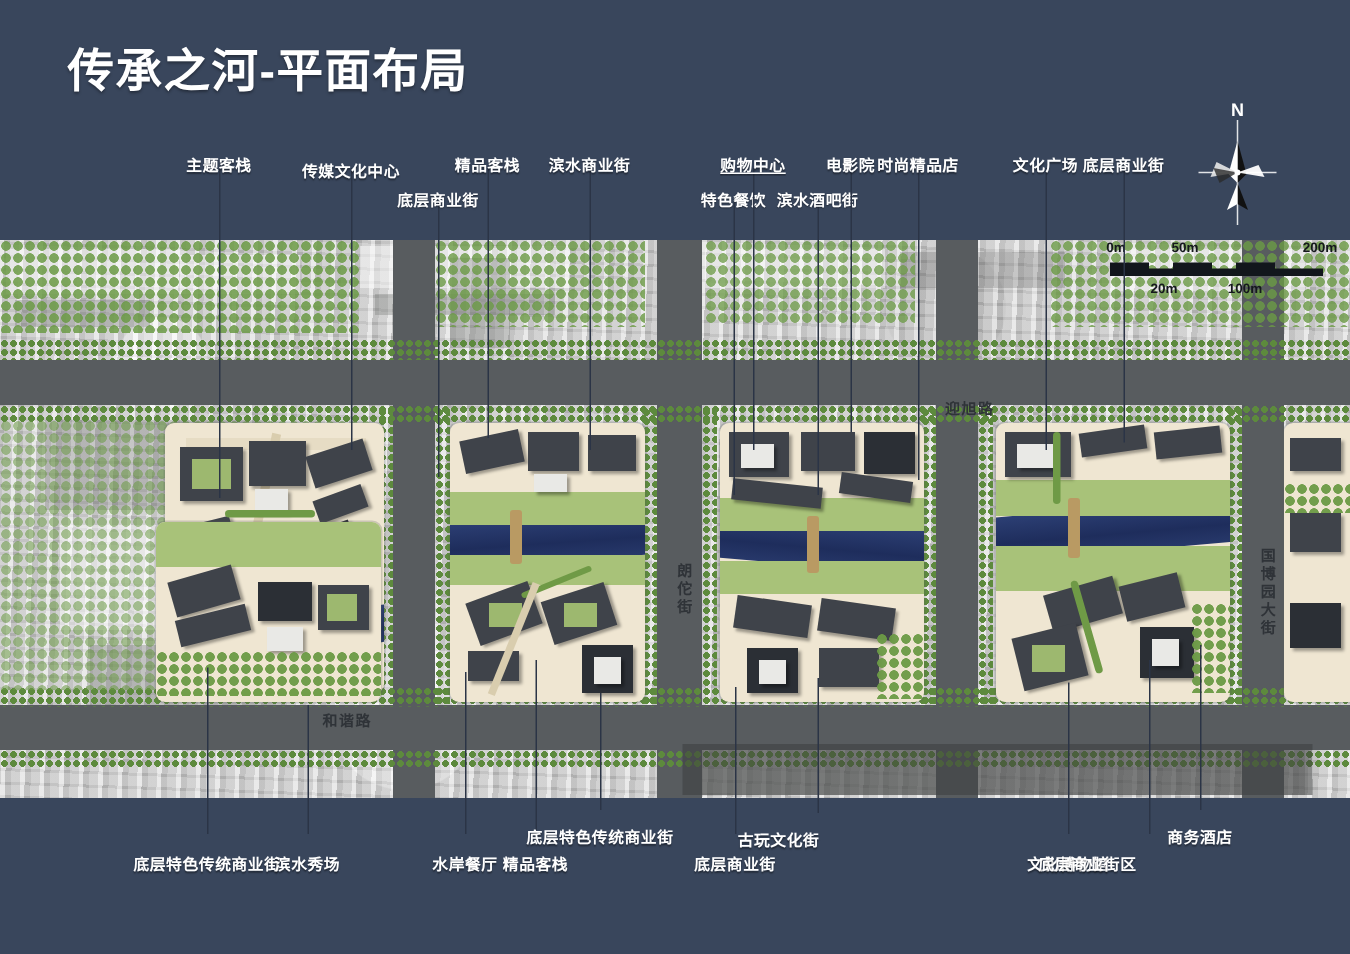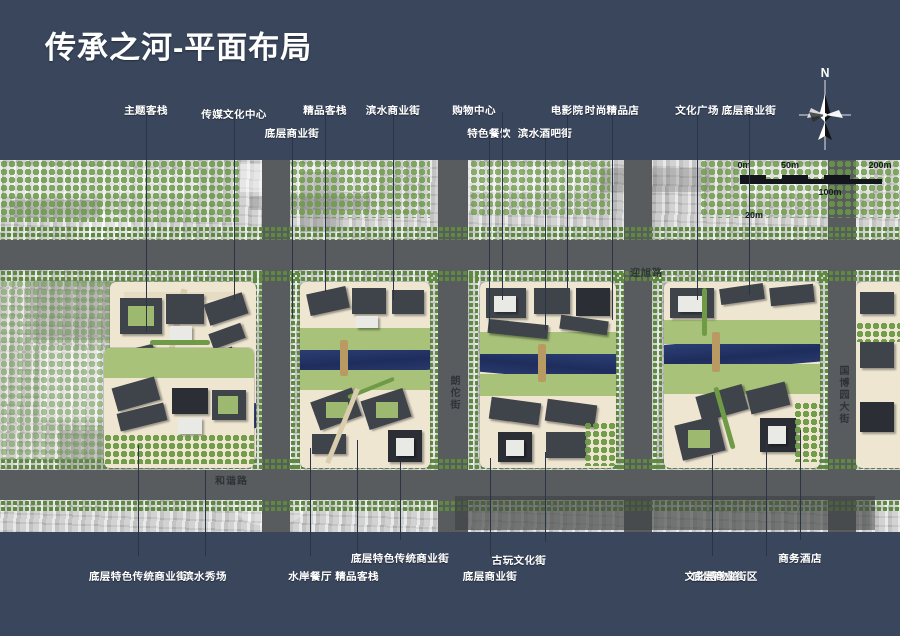--- a/index.html
+++ b/index.html
@@ -320,21 +320,21 @@
       <polygon points="32,49 46,44 50,52" fill="#ffffff" opacity=".95"></polygon>
       <polygon points="32,49 20,56 16,46" fill="#2a2a2a" opacity=".8"></polygon>
       <circle cx="32" cy="49" r="2" fill="#ffffff"></circle>
     </svg>
   </div>
 
   <div class="scale">
     <div class="tick-top" style="left:12px;">0m</div>
     <div class="tick-top" style="left:58px;">50m</div>
     <div class="tick-top" style="left:148px;">200m</div>
-    <div class="tick-bot" style="left:22px;margin-top:23px;">20m</div>
+    <div class="tick-bot" style="left:44px;">20m</div>
     <div class="tick-bot" style="left:98px;">100m</div>
     <div class="bar"></div>
     <div class="seg" style="left:8px;width:26px;"></div>
     <div class="seg" style="left:50px;width:26px;"></div>
     <div class="seg" style="left:92px;width:26px;"></div>
   </div>
 
   <div id="anno-top">
       <div class="leader" style="left: 146px; top: 112px; height: 220px;"></div>
       <div class="anno" style="left: 146px; top: 102px;">主题客栈</div>
@@ -342,21 +342,21 @@
       <div class="anno" style="left: 234px; top: 106px;">传媒文化中心</div>
       <div class="leader" style="left: 292px; top: 135px; height: 183px;"></div>
       <div class="anno" style="left: 292px; top: 125px;">底层商业街</div>
       <div class="leader" style="left: 325px; top: 112px; height: 180px;"></div>
       <div class="anno" style="left: 325px; top: 102px;">精品客栈</div>
       <div class="leader" style="left: 393px; top: 112px; height: 188px;"></div>
       <div class="anno" style="left: 393px; top: 102px;">滨水商业街</div>
       <div class="leader" style="left: 489px; top: 135px; height: 195px;"></div>
       <div class="anno" style="left: 489px; top: 125px;">特色餐饮</div>
       <div class="leader" style="left: 502px; top: 112px; height: 188px;"></div>
-      <div class="anno" style="left: 474px; top: 102px;">购物中心</div>
+      <div class="anno" style="left: 502px; top: 102px; text-decoration: underline;">购物中心</div>
       <div class="leader" style="left: 545px; top: 135px; height: 195px;"></div>
       <div class="anno" style="left: 545px; top: 125px;">滨水酒吧街</div>
       <div class="leader" style="left: 567px; top: 112px; height: 176px;"></div>
       <div class="anno" style="left: 567px; top: 102px;">电影院</div>
       <div class="leader" style="left: 612px; top: 112px; height: 208px;"></div>
       <div class="anno" style="left: 612px; top: 102px;">时尚精品店</div>
       <div class="leader" style="left: 697px; top: 112px; height: 188px;"></div>
       <div class="anno" style="left: 697px; top: 102px;">文化广场</div>
       <div class="leader" style="left: 749px; top: 112px; height: 183px;"></div>
       <div class="anno" style="left: 749px; top: 102px;">底层商业街</div>

